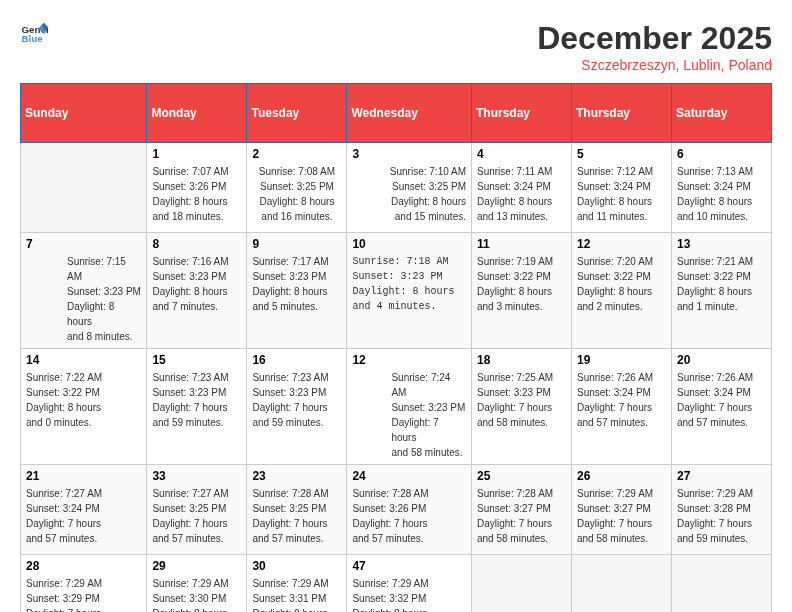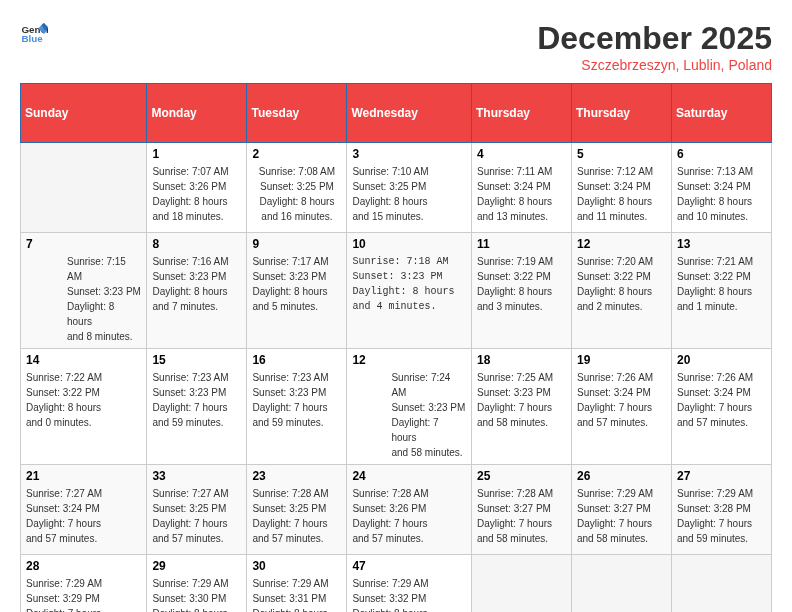--- a/index.html
+++ b/index.html
@@ -119,21 +119,21 @@
         </td>
         <td>
           <span class="day-number">2</span>
           <div class="day-info" style="white-space: pre-line; text-align: center;">Sunrise: 7:08 AM
 Sunset: 3:25 PM
 Daylight: 8 hours
 and 16 minutes.</div>
         </td>
         <td>
           <span class="day-number">3</span>
-          <div class="day-info" style="white-space: pre-line;">Sunrise: 7:10 AM
+          <div class="day-info" style="white-space: pre-line; text-align: right;">Sunrise: 7:10 AM
 Sunset: 3:25 PM
 Daylight: 8 hours
 and 15 minutes.</div>
         </td>
         <td>
           <span class="day-number">4</span>
           <div class="day-info" style="white-space: pre-line;">Sunrise: 7:11 AM
 Sunset: 3:24 PM
 Daylight: 8 hours
 and 13 minutes.</div>

